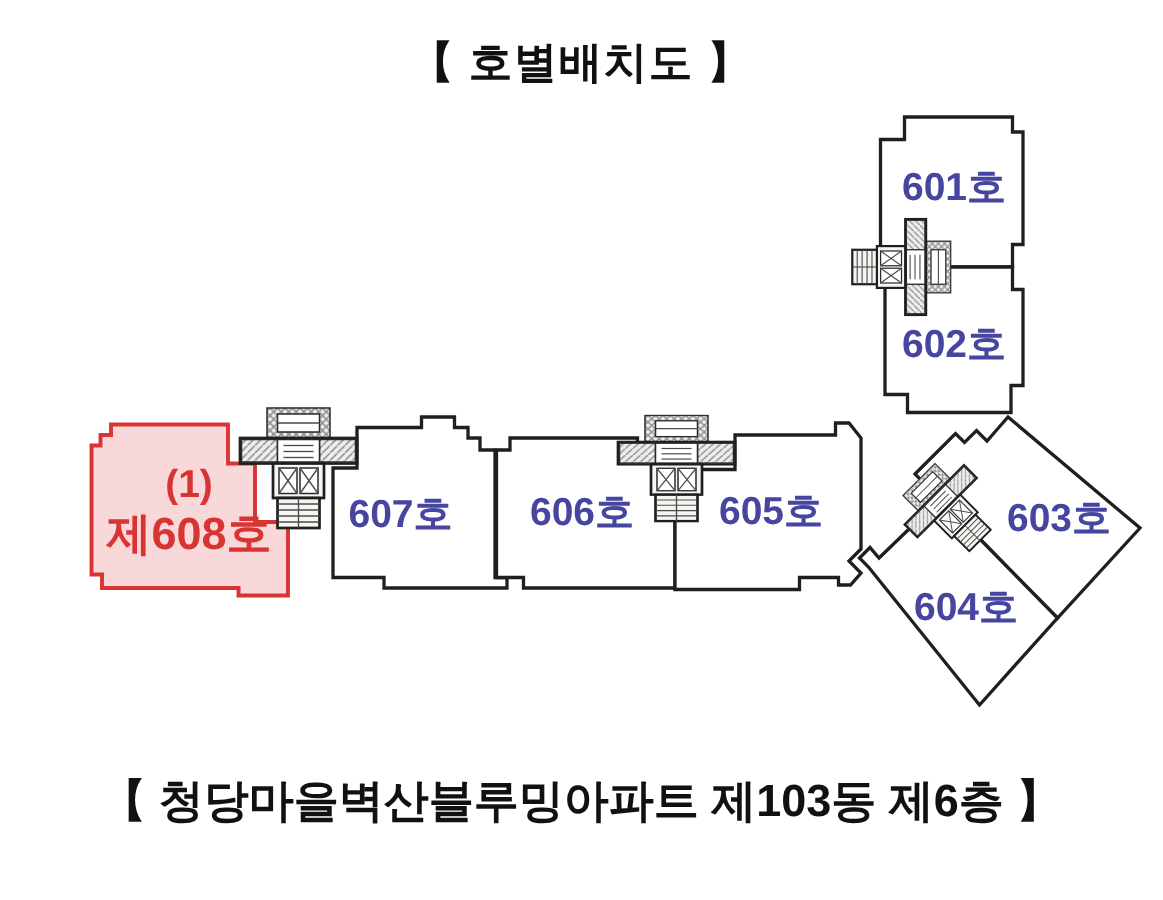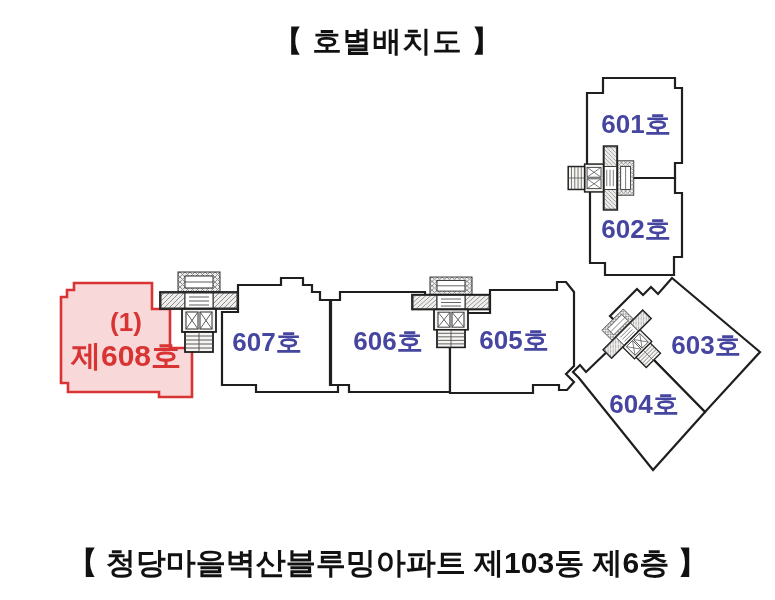--- a/index.html
+++ b/index.html
@@ -12,21 +12,21 @@
   }
   .title{
     position:absolute;top:22px;left:0;width:775px;
     text-align:center;
     font-size:29px;font-weight:800;color:#111111;
     letter-spacing:1px;
   }
   .caption{
     position:absolute;top:514px;left:0;width:775px;
     text-align:center;
-    font-size:30px;font-weight:800;color:#111111;margin-top:29px;
+    font-size:30px;font-weight:800;color:#111111;
   }
   svg.plan{position:absolute;top:0;left:0;}
   .unit{fill:#ffffff;stroke:#1f1f1f;stroke-width:2.2;stroke-linejoin:miter;}
   .unit-hl{fill:#f8d8d8;stroke:#d93434;stroke-width:2.6;stroke-linejoin:miter;}
   .unit-label{
     font-family:"Liberation Sans", sans-serif;
     font-size:26px;font-weight:600;fill:#4646a0;
     text-anchor:middle;
   }
   .hl-label{

